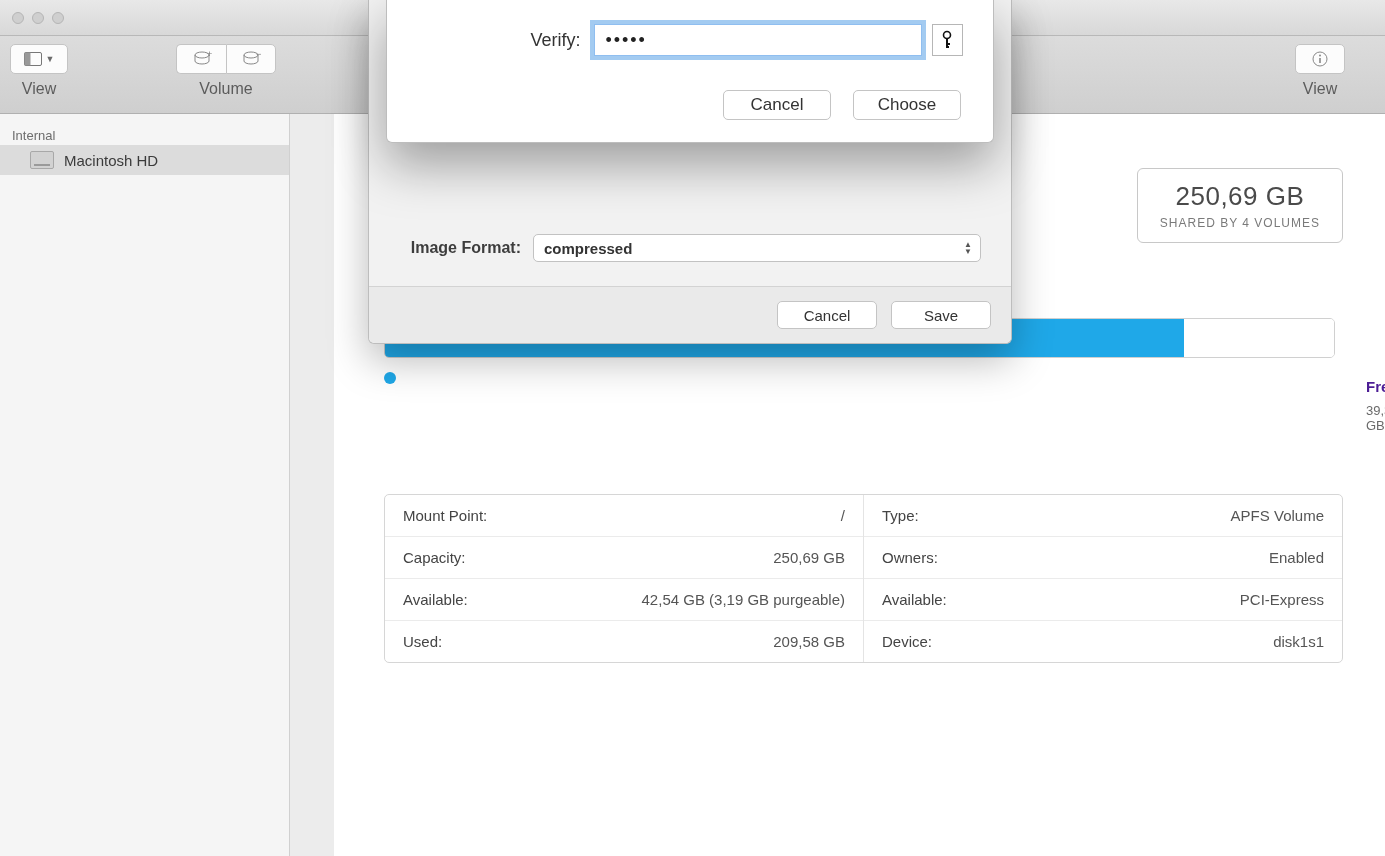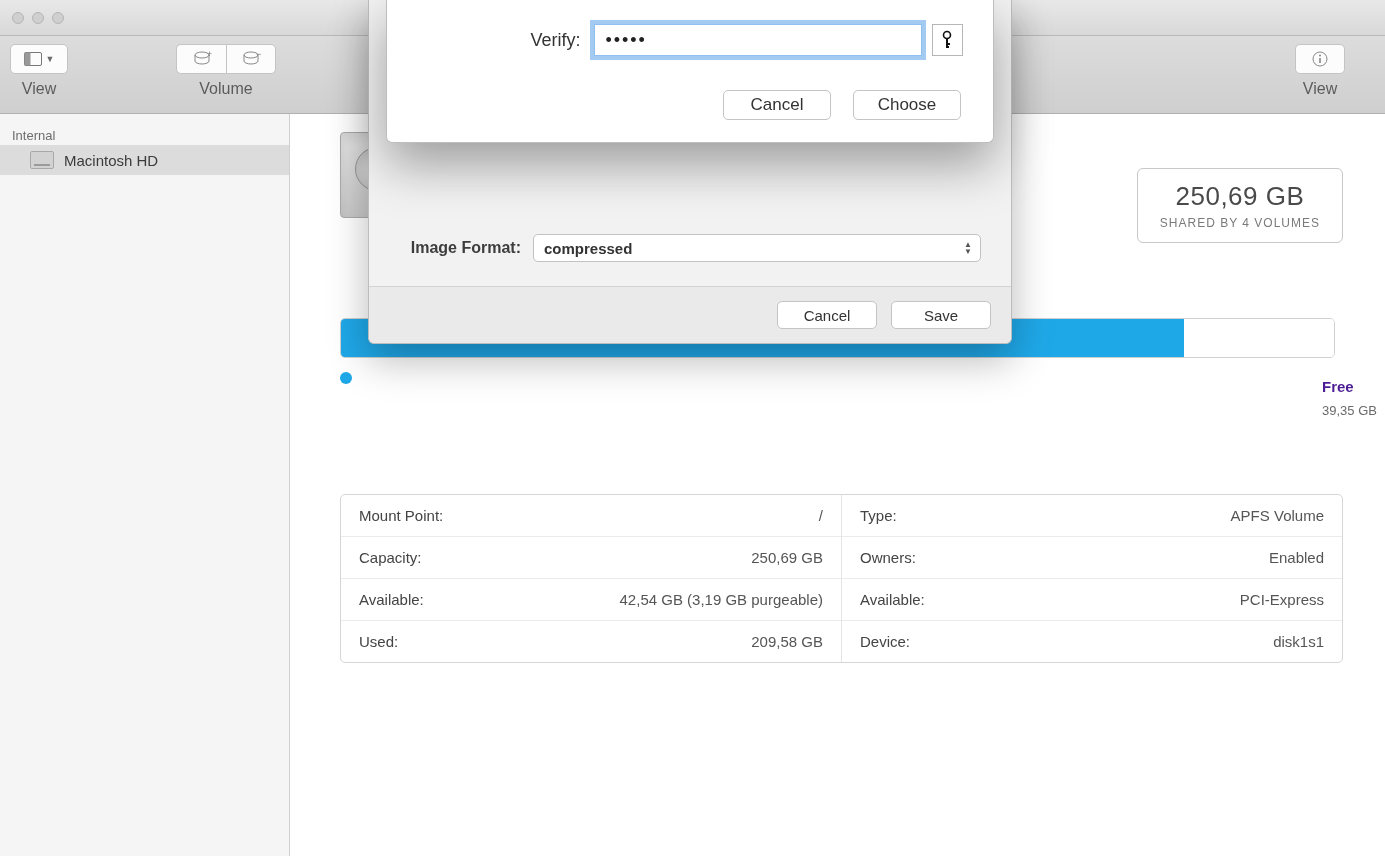--- a/index.html
+++ b/index.html
@@ -70,21 +70,21 @@
   .tool-btn.segmented-right { border-radius: 0 5px 5px 0; }
   .tool-btn.with-dropdown { min-width: 58px; }
   .dropdown-caret {
     font-size: 9px; margin-left: 4px; color: #6b6b6b;
   }
   .tool-label {
     margin-top: 6px; font-size: 16px; color: #5c5c5c;
   }
   .center-item { display: flex; flex-direction: column; align-items: center; }
   
-  .content { display: flex; height: calc(856px - 36px - 78px); }
+  .content { display: flex; height: calc(856px - 36px - 78px); gap: 44px; }
   .sidebar {
     width: 290px; background: #f5f5f5; border-right: 1px solid #d0d0d0;
     padding-top: 6px;
   }
   .sidebar-header {
     font-size: 13px; color: #6d6d6d; padding: 8px 12px 2px 12px;
   }
   .sidebar-item {
     display: flex; align-items: flex-end; gap: 10px;
     padding: 6px 12px 6px 30px;

